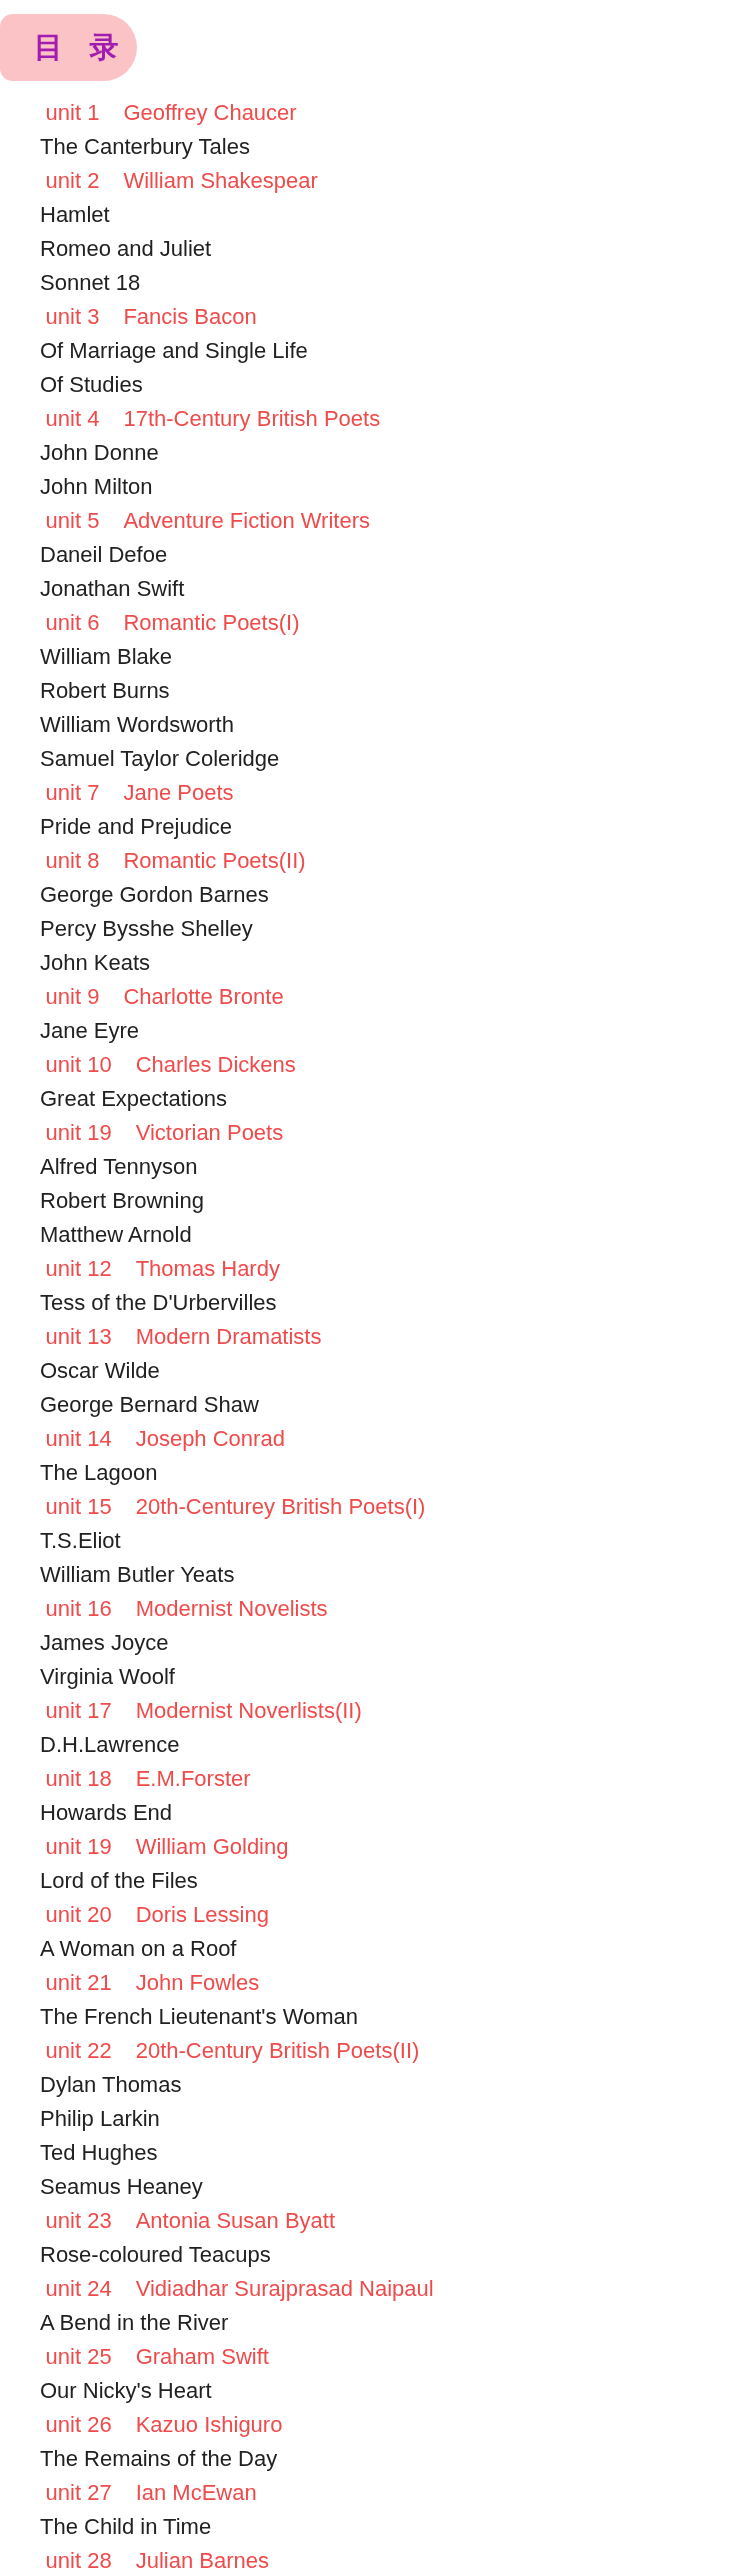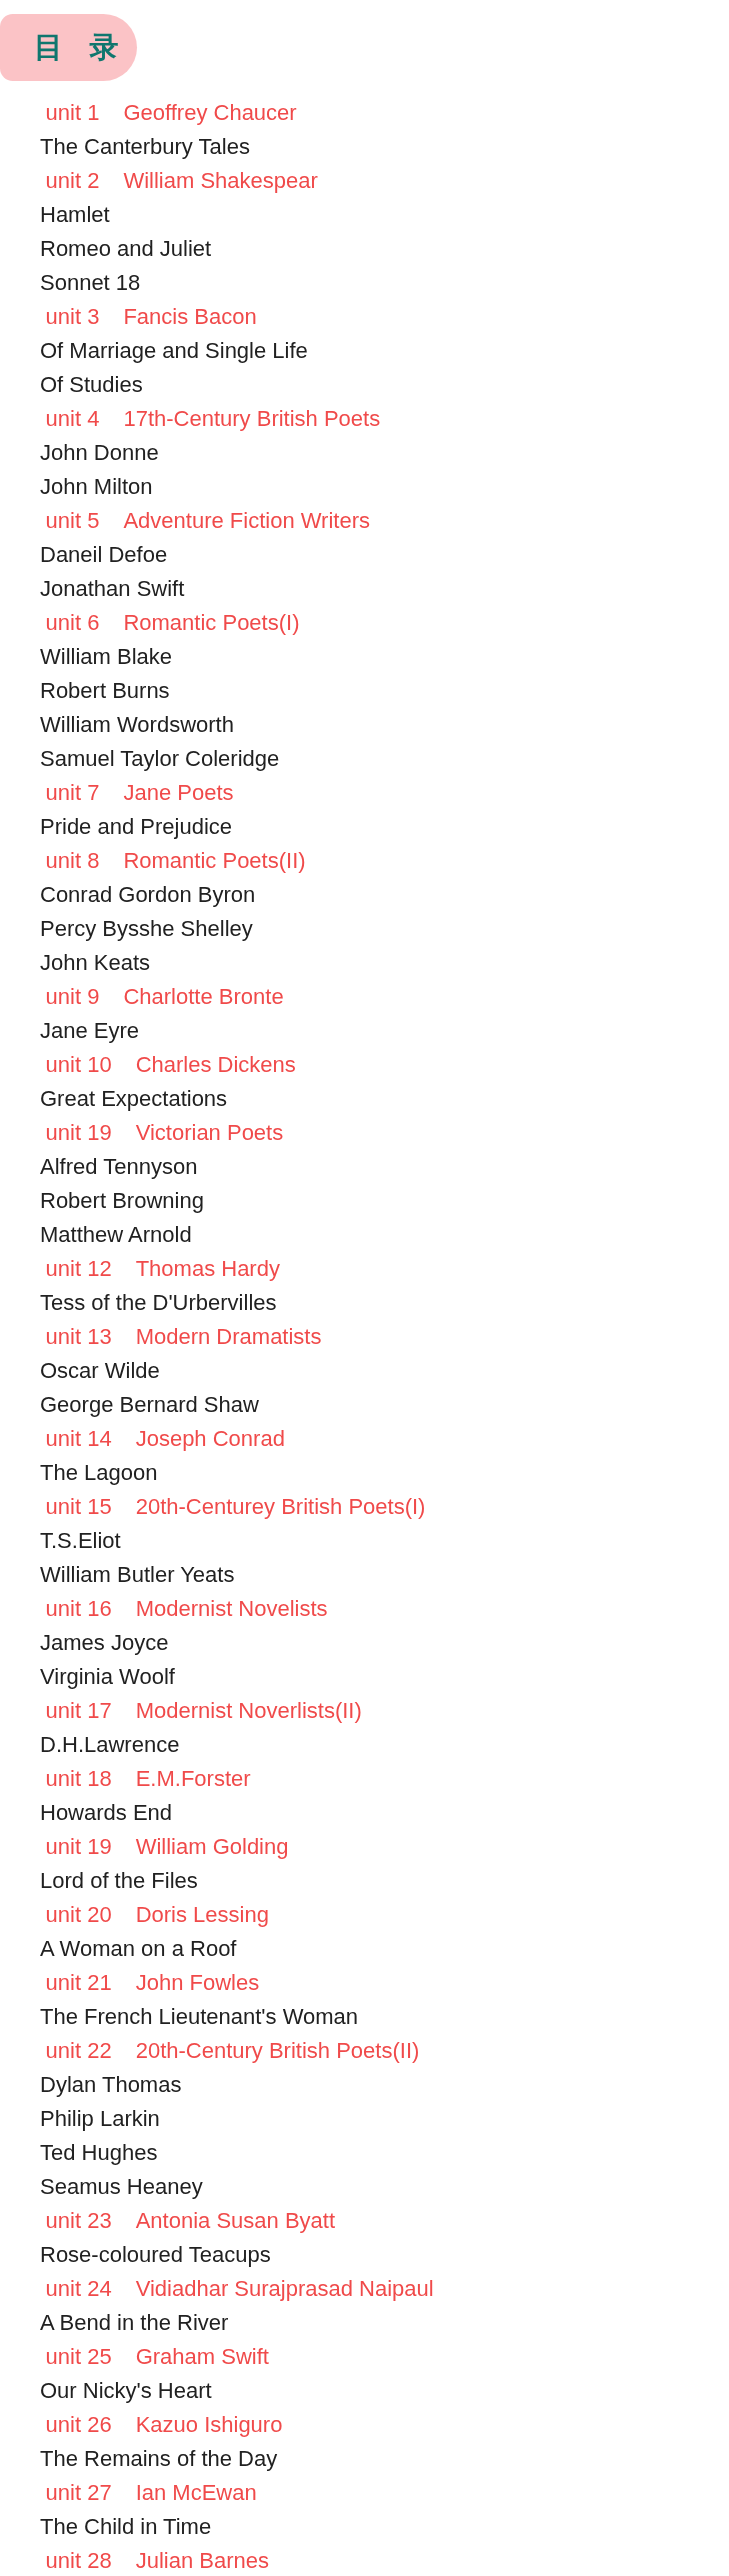--- a/index.html
+++ b/index.html
@@ -19,21 +19,21 @@
     left: 0;
     width: 103px;
     height: 67px;
     background: #FBC3C6;
     border-radius: 13px 34px 34px 13px;
     display: flex;
     align-items: center;
     padding-left: 34px;
   }
   .toc-badge-label {
-    color: #0f766e;
+    color: #a21caf;
     font-size: 29px;
     font-weight: 700;
     letter-spacing: 9.2px;
     white-space: nowrap;
     text-align: center;
   }
   .toc-list {
     position: absolute;
     top: 96px;
     left: 0;
@@ -121,21 +121,21 @@
   <div class="unit-line">
     <span class="unit-label">unit 7</span><span class="unit-author">Jane Poets</span>
   </div>
 
   <div class="work-line">Pride and Prejudice</div>
 
   <div class="unit-line">
     <span class="unit-label">unit 8</span><span class="unit-author">Romantic Poets(II)</span>
   </div>
 
-  <div class="work-line">Conrad Gordon Byron</div>
+  <div class="work-line">George Gordon Barnes</div>
 
   <div class="work-line">Percy Bysshe Shelley</div>
 
   <div class="work-line">John Keats</div>
 
   <div class="unit-line">
     <span class="unit-label">unit 9</span><span class="unit-author">Charlotte Bronte</span>
   </div>
 
   <div class="work-line">Jane Eyre</div>

